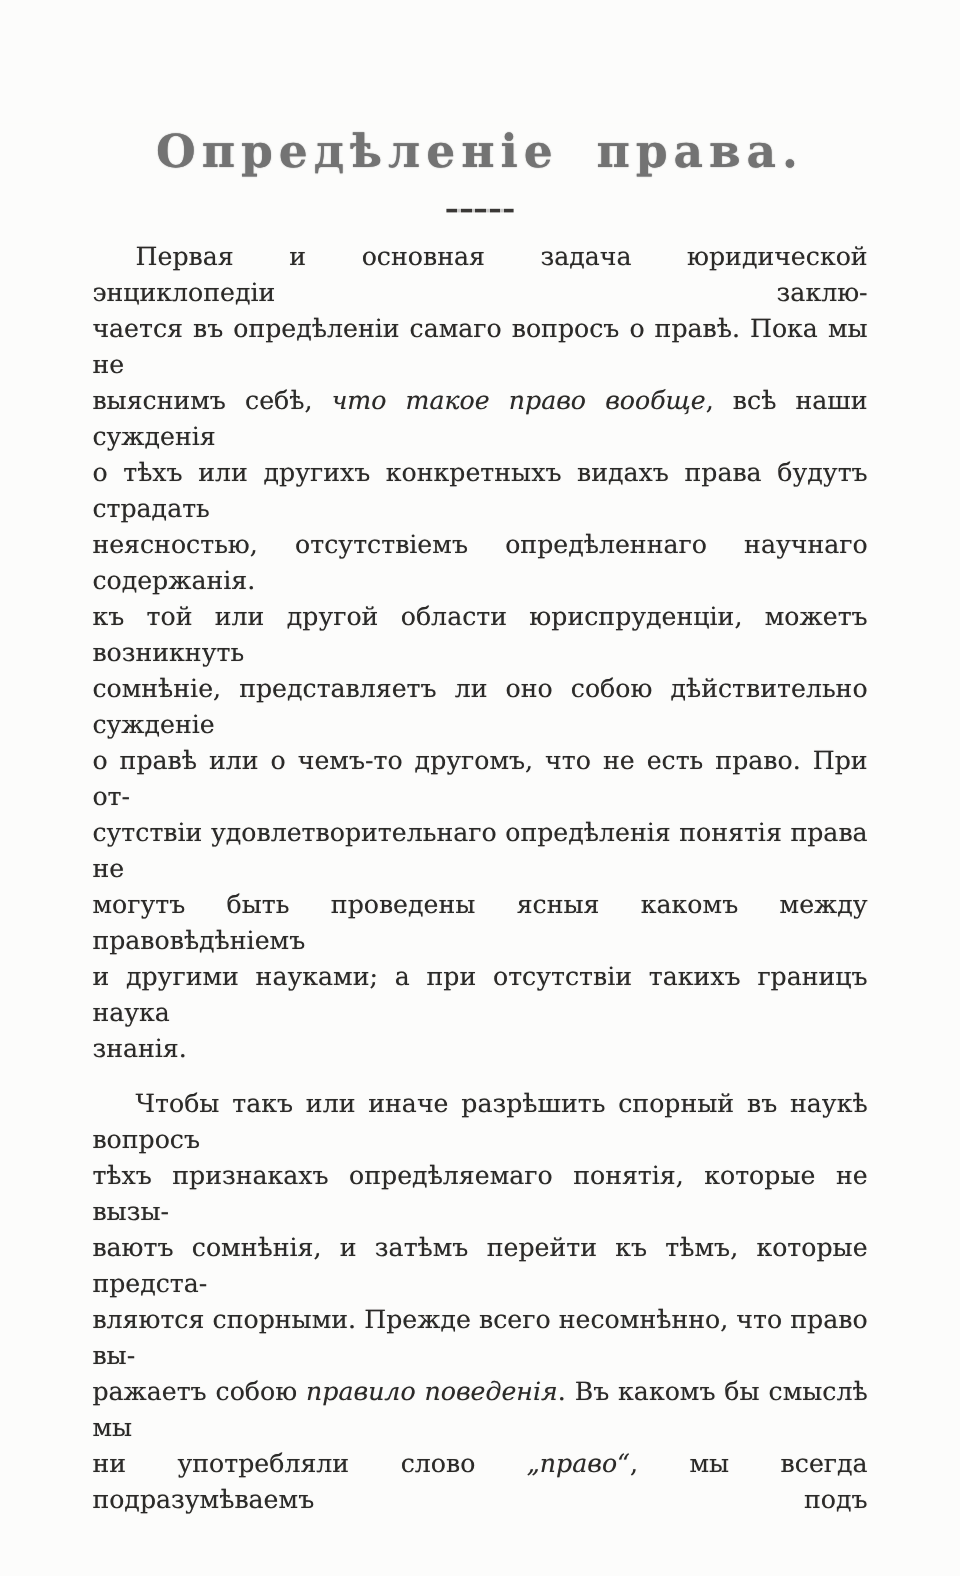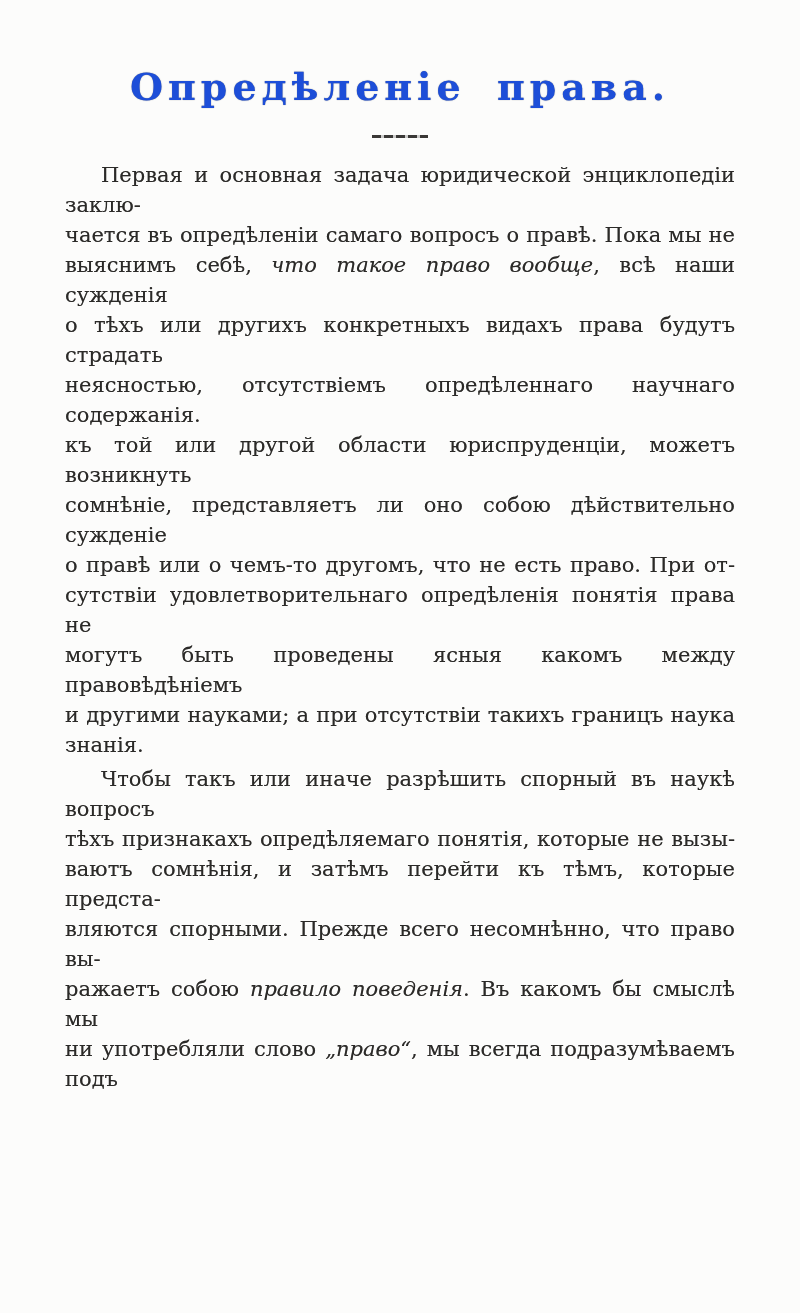--- a/index.html
+++ b/index.html
@@ -11,48 +11,48 @@
     font-family: "DejaVu Serif", "Liberation Serif", serif;
   }
   .page {
     position: relative;
     width: 800px;
     height: 1313px;
     background: #fcfcfb;
     color: #272625;
   }
   .title {
-    margin-top: 64px;
+    margin-top: 103px;
     text-align: center;
     font-size: 38px;
     font-weight: bold;
     letter-spacing: 0.13em;
     word-spacing: 0.35em;
-    color: #1d4ed8;
+    color: #737373;
     text-shadow: 0 0 1px rgba(30,30,30,0.55);
   }
   .rule {
     width: 56px;
     height: 3px;
     margin: 26px auto 0 auto;
     background: repeating-linear-gradient(
       to right,
       #3a3836 0px, #3a3836 9px,
       rgba(58,56,54,0.25) 9px, rgba(58,56,54,0.25) 12px
     );
   }
   .body-text {
     margin: 22px auto 0 auto;
     width: 678px;
     font-size: 21px;
     line-height: 30px;
     color: #2b2a28;
     text-shadow: 0 0 0.6px rgba(43,42,40,0.5);
   }
-  .paragraph { margin: 4px; }
+  .paragraph { margin: 16px; }
   .paragraph .line {
     text-align: justify;
     text-align-last: justify;
     white-space: normal;
   }
   .paragraph .line.flush {
     text-align: left;
     text-align-last: left;
   }
   .paragraph .line:first-child { text-indent: 36px; }

